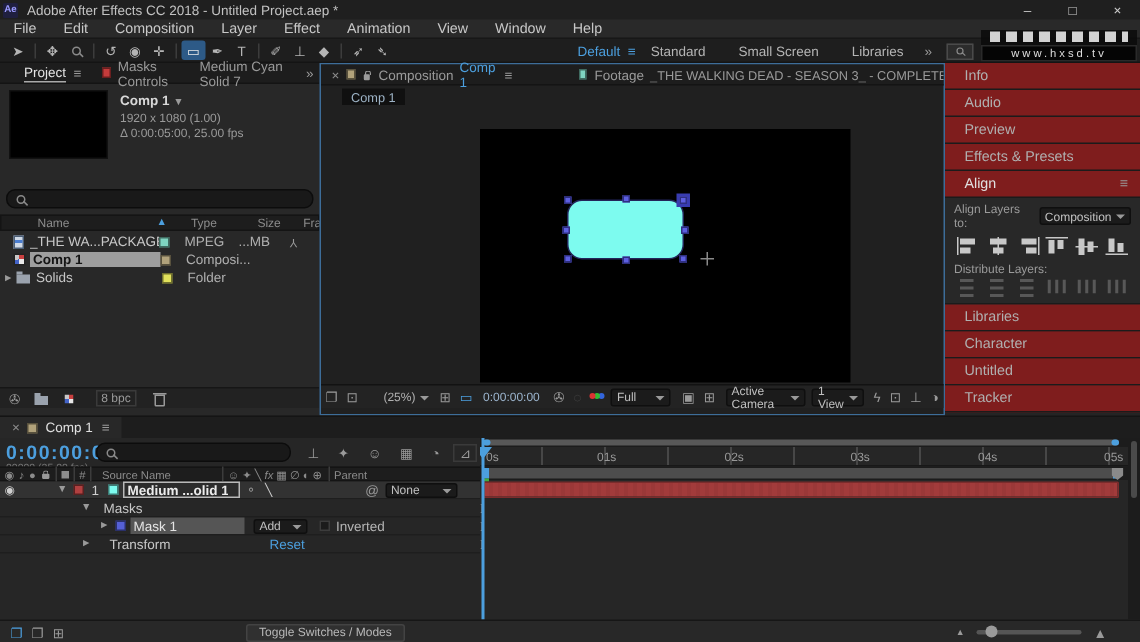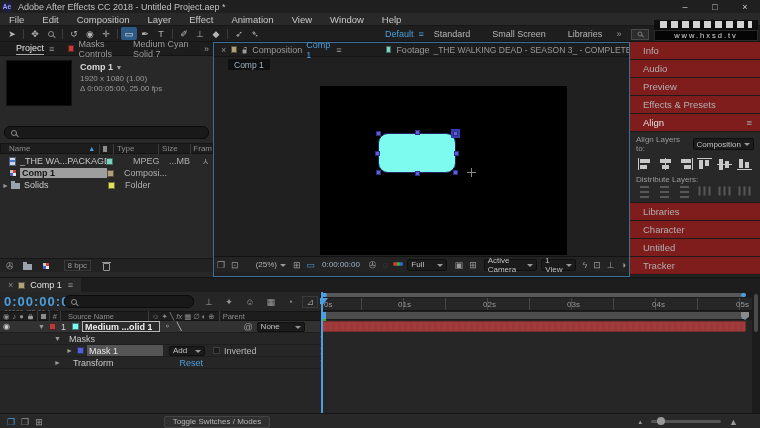--- a/index.html
+++ b/index.html
@@ -129,37 +129,37 @@
       <span style="color:#9a9a9a;font-size:7px">▼</span></div>
       <div style="color:#9a9a9a;font-size:8px;margin-top:2px">1920 x 1080 (1.00)</div>
       <div style="color:#9a9a9a;font-size:8px;margin-top:1px">Δ 0:00:05:00, 25.00 fps</div>
     </div>
 
     <div class="abs row" style="left:4px;top:84px;width:205px;height:13px;background:#191919;border:1px solid #0c0c0c;border-radius:6px;padding-left:6px">
       <span class="mag"></span>
     </div>
 
     <div class="abs row" style="left:0;top:101px;width:213px;height:11px;background:#1d1d1d;border:1px solid #141414;font-size:8px;color:#8c8c8c">
-      <span style="margin-left:8px">Name</span>
+      <span style="margin-left:24px">Name</span>
       <span style="margin-left:58px;color:#4c9fde;font-size:7px">▲</span>
       <span class="vsep" style="margin-left:4px"></span>
       <span class="chip" style="width:6px;height:6px;background:#8c8c8c;border:none"></span>
       <span class="vsep" style="margin-left:6px"></span>
       <span>Type</span>
       <span class="vsep" style="margin-left:24px"></span>
       <span>Size</span>
       <span class="vsep" style="margin-left:12px"></span>
       <span>Fram</span>
     </div>
 
     <div class="abs row" style="left:0;top:113px;width:213px;height:12px">
       <span class="fileic" style="margin-left:9px"></span>
       <span style="margin-left:4px;width:86px;overflow:hidden;white-space:nowrap;color:#c8c8c8">_THE WA...PACKAGE.mp4</span>
       <span class="chip" style="background:#7fd4c1"></span>
-      <span style="margin-left:20px;width:36px;color:#b0b0b0">MPEG</span>
+      <span style="margin-left:10px;width:36px;color:#b0b0b0">MPEG</span>
       <span style="width:34px;color:#b0b0b0">...MB</span>
       <span style="color:#9a9a9a;display:inline-block;transform:scaleY(-1);font-size:8px">Y</span>
     </div>
     <div class="abs row" style="left:0;top:125px;width:213px;height:12px">
       <span class="compic" style="margin-left:9px"></span>
       <span style="margin-left:3px;width:87px;background:#9e9e9e;color:#141414;font-weight:bold;padding-left:2px">Comp 1</span>
       <span class="chip" style="background:#b1a27b"></span>
       <span style="margin-left:10px;color:#b0b0b0">Composi...</span>
     </div>
     <div class="abs row" style="left:0;top:137px;width:213px;height:12px">

